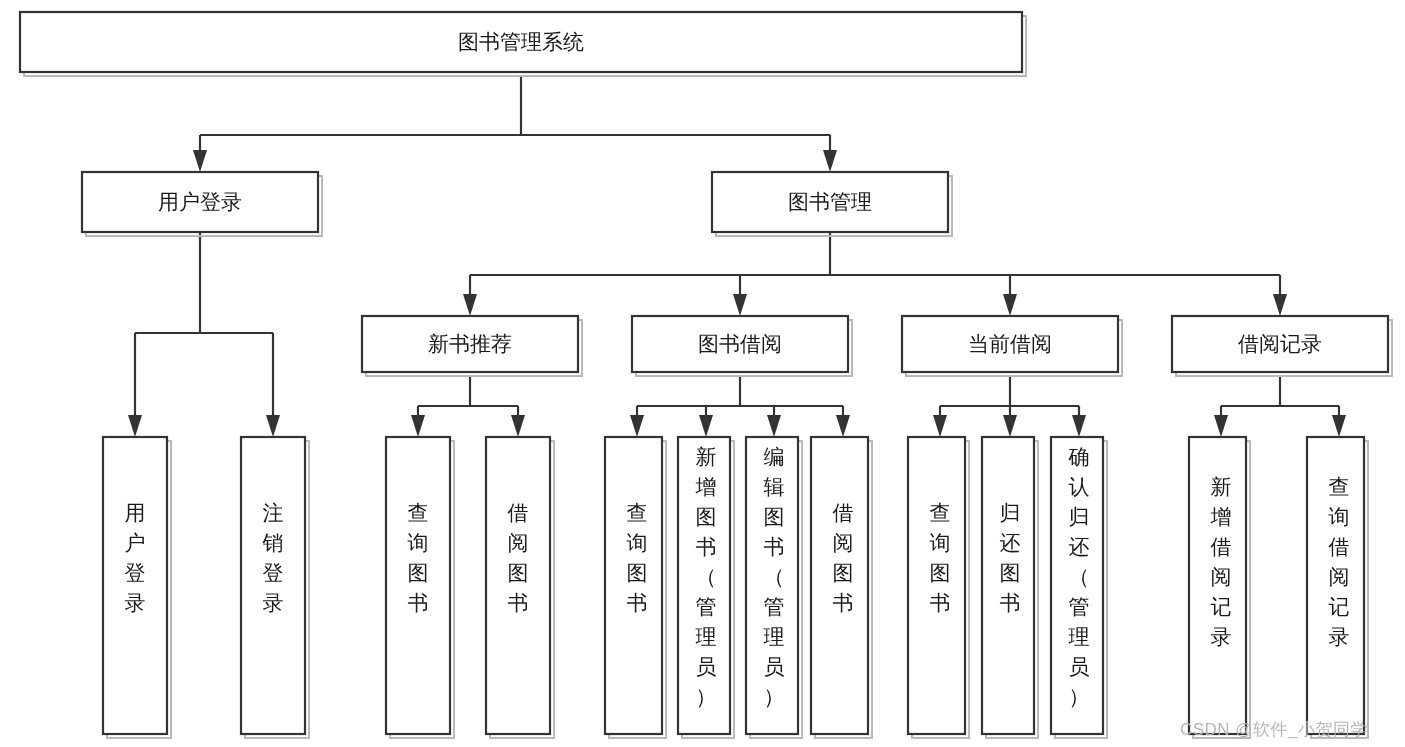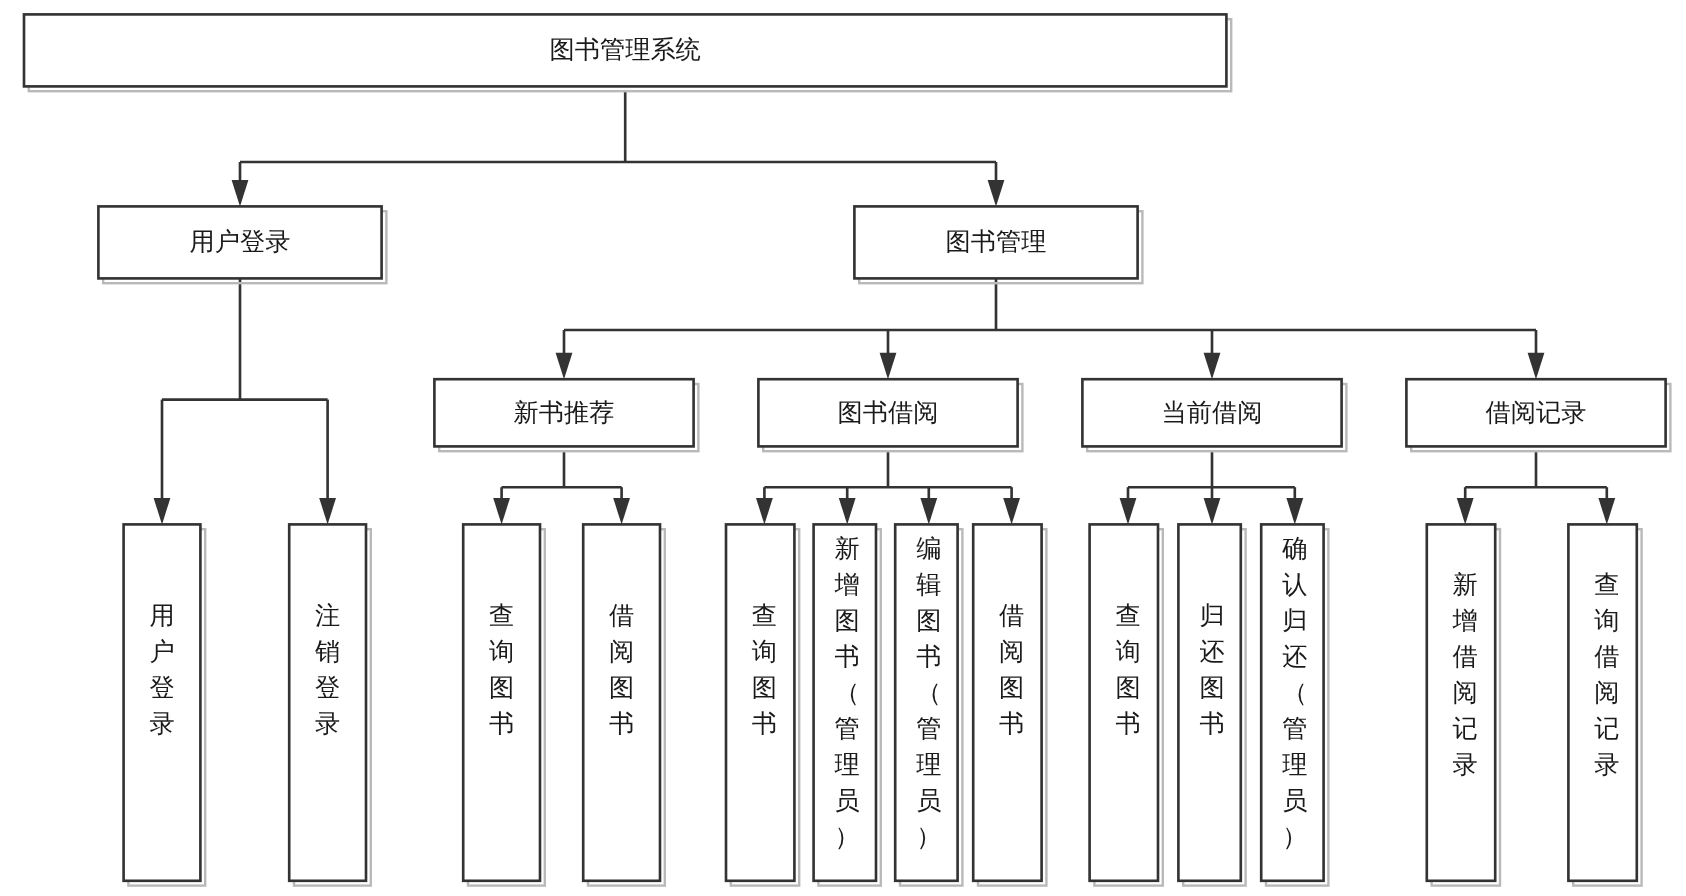--- a/index.html
+++ b/index.html
@@ -262,13 +262,14 @@
     </g>
 
     <g>
       <rect class="node-shadow" x="1311" y="441" width="57" height="297"></rect>
       <rect class="node-box" x="1307" y="437" width="57" height="297"></rect>
       <text class="node-label-v vtext" x="1339" y="494"><tspan x="1339" y="494">查</tspan><tspan x="1339" y="524">询</tspan><tspan x="1339" y="554">借</tspan><tspan x="1339" y="584">阅</tspan><tspan x="1339" y="614">记</tspan><tspan x="1339" y="644">录</tspan></text>
     </g>
 
   </svg>
 
+  <div class="watermark">CSDN @软件_小贺同学</div>
 </div>
 
 </body></html>

